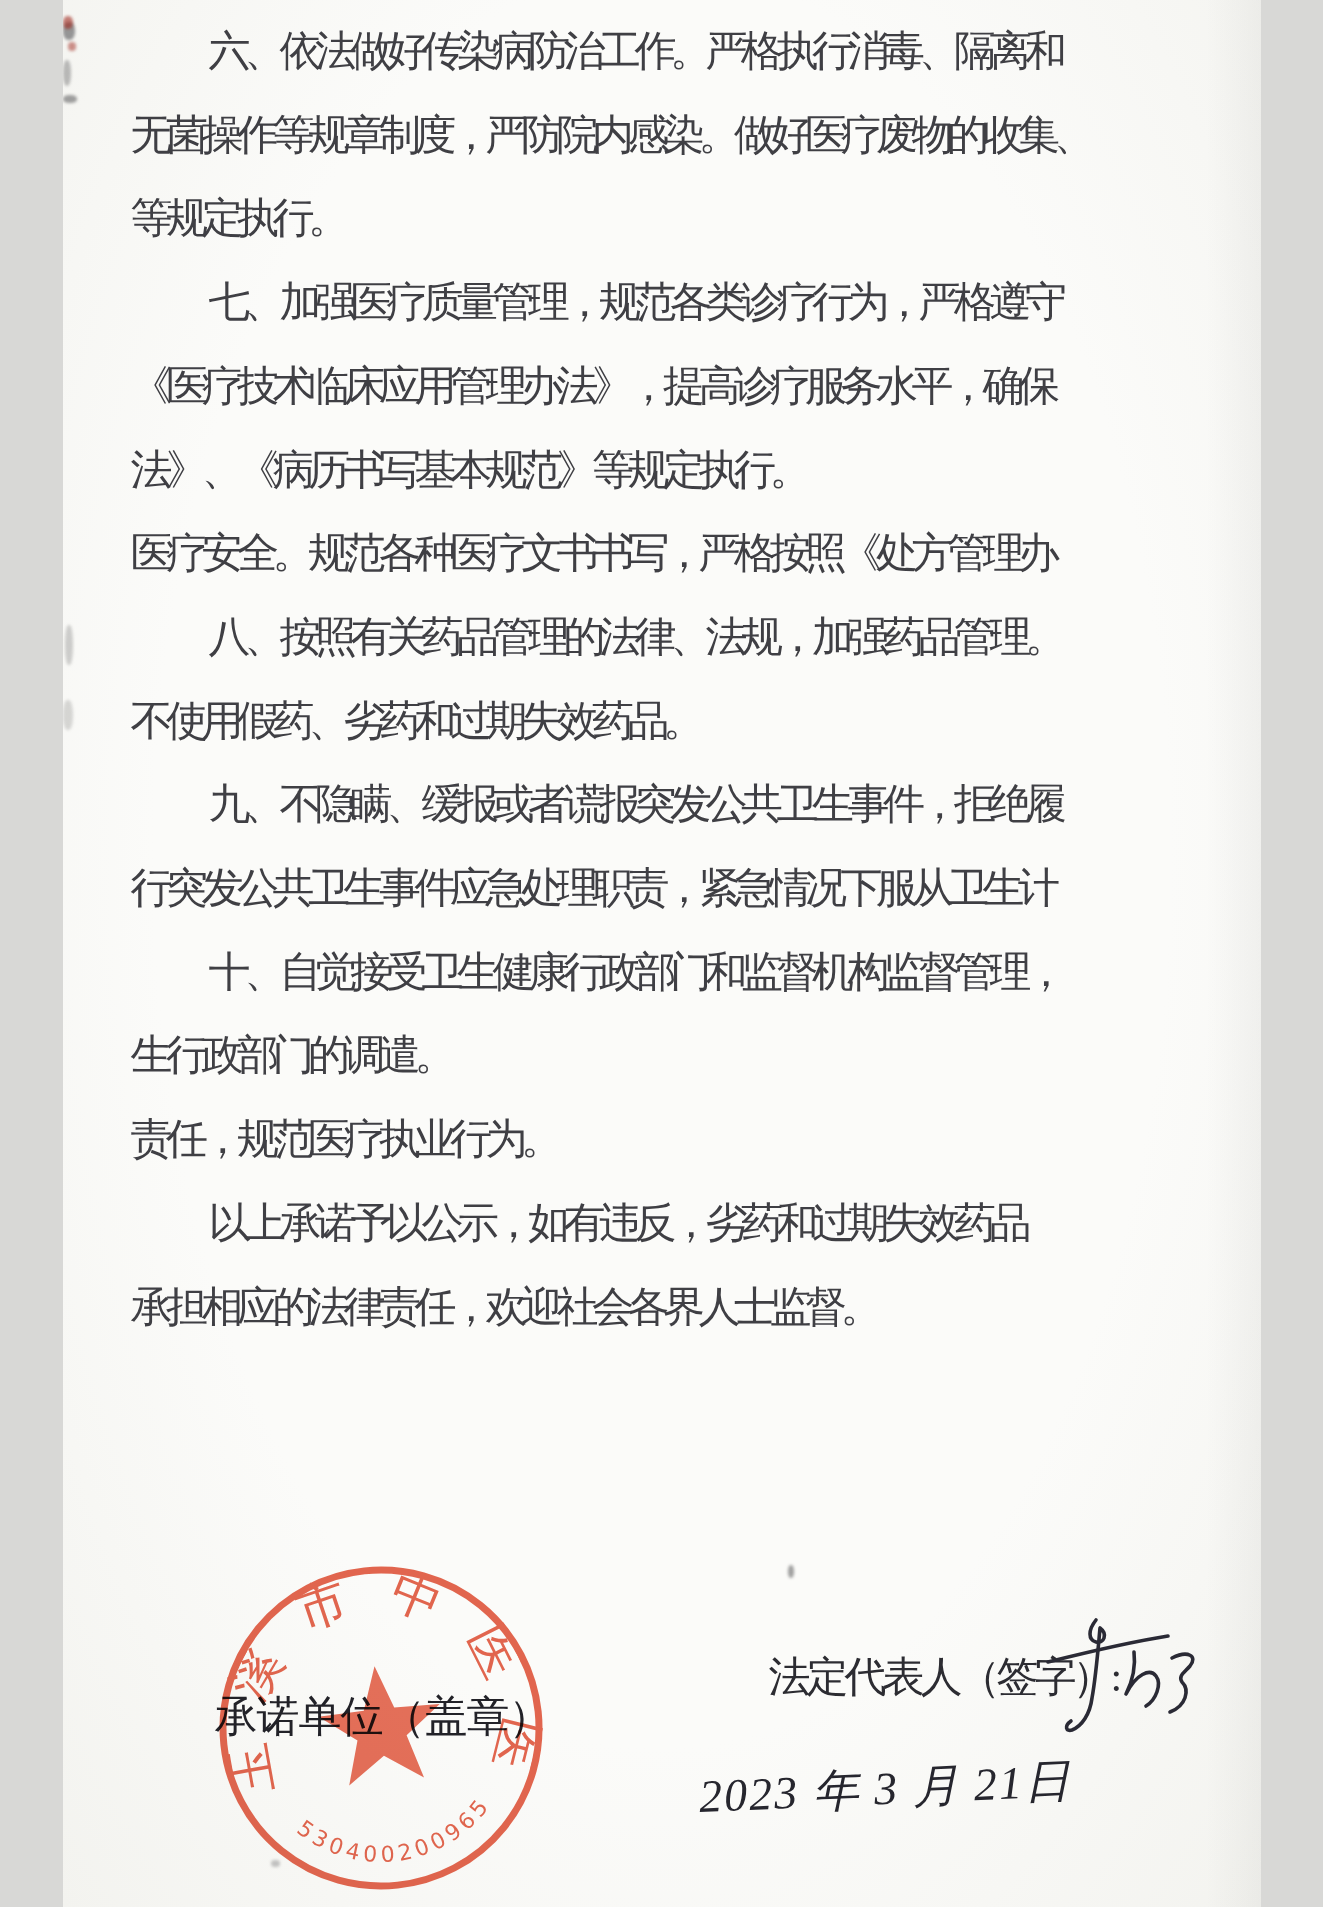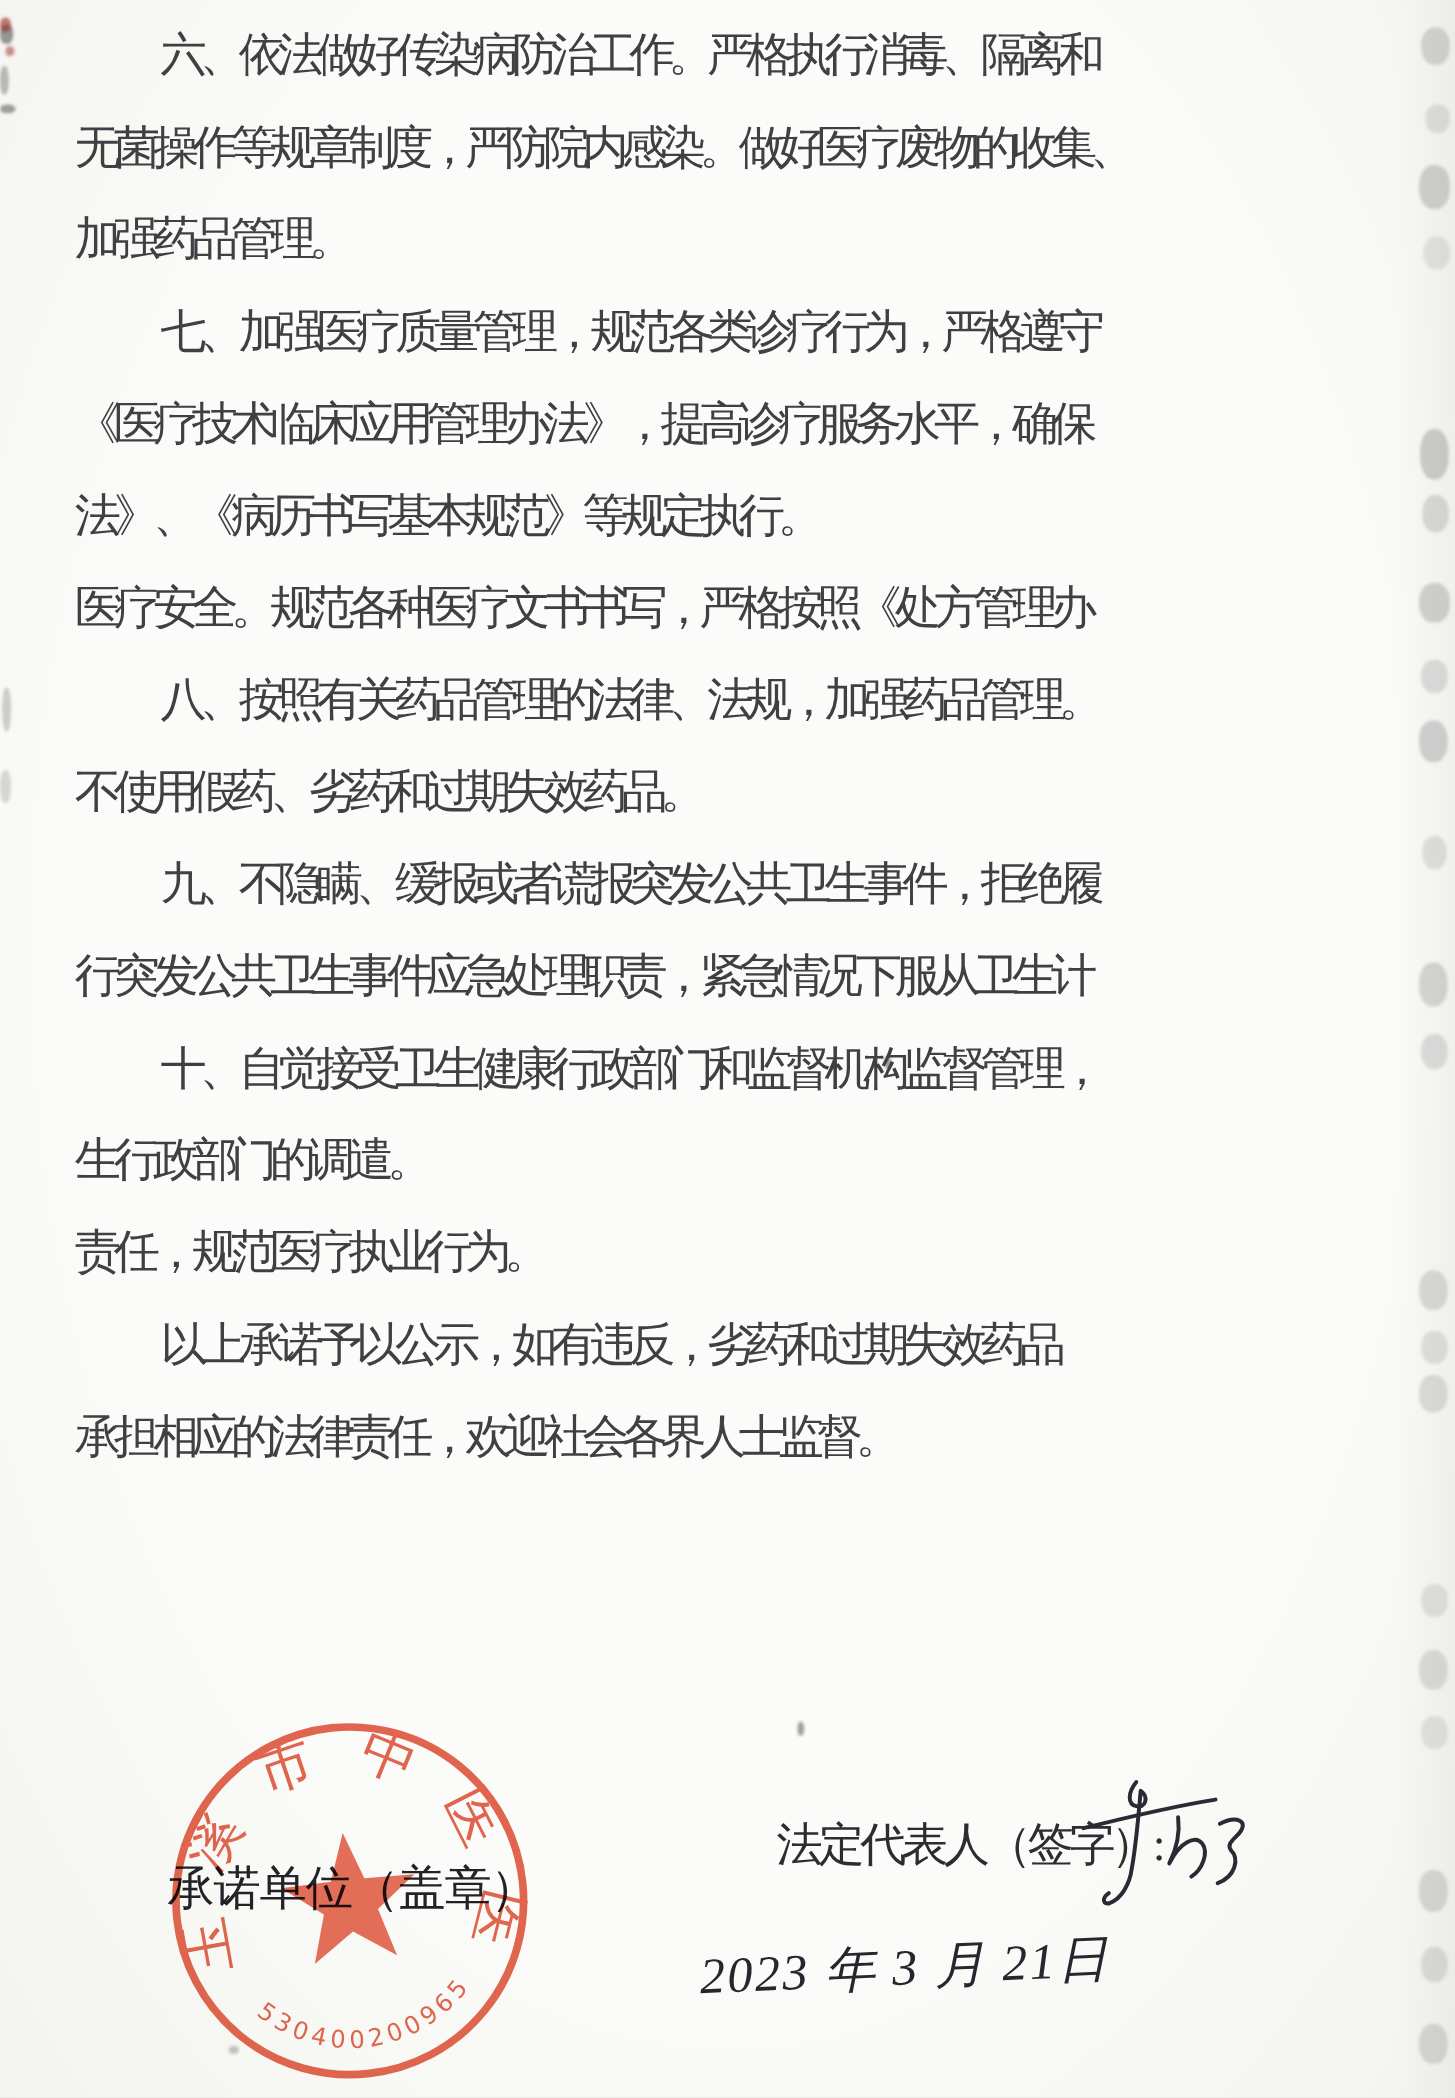--- a/index.html
+++ b/index.html
@@ -2,21 +2,21 @@
 <html><head>
 <meta charset="utf-8">
 <style>
   html,body{margin:0;padding:0;}
   body{
     font-family:"Liberation Serif","DejaVu Serif",serif;
     background:#d8d8d6;
   }
   .page{
     position:relative;
-    width:1323px;height:1907px;
+    width:1198px;height:1907px;
     margin:0 auto;
     background:
       linear-gradient(to left, rgba(120,120,118,0.07), rgba(120,120,118,0.0) 55px),
       radial-gradient(ellipse at 50% 45%, #fbfbf9 60%, #f3f3ef 100%);
     overflow:hidden;
   }
   .body-text{
     position:absolute;
     left:68px;top:10px;
     width:1180px;
@@ -78,21 +78,21 @@
 </style>
 </head>
 <body>
 
 <div class="page">
 
   <div class="body-text">
 
   <div class="line indent">六、依法做好传染病防治工作。严格执行消毒、隔离和</div>
       <div class="line">无菌操作等规章制度，严防院内感染。做好医疗废物的收集、</div>
-      <div class="line">加强药品管理。</div>
+      <div class="line">等规定执行。</div>
       <div class="line indent">七、加强医疗质量管理，规范各类诊疗行为，严格遵守</div>
       <div class="line">《医疗技术临床应用管理办法》，提高诊疗服务水平，确保</div>
       <div class="line">法》、《病历书写基本规范》等规定执行。</div>
       <div class="line">医疗安全。规范各种医疗文书书写，严格按照《处方管理办</div>
       <div class="line indent">八、按照有关药品管理的法律、法规，加强药品管理。</div>
       <div class="line">不使用假药、劣药和过期失效药品。</div>
       <div class="line indent">九、不隐瞒、缓报或者谎报突发公共卫生事件，拒绝履</div>
       <div class="line">行突发公共卫生事件应急处理职责，紧急情况下服从卫生计</div>
       <div class="line indent">十、自觉接受卫生健康行政部门和监督机构监督管理，</div>
       <div class="line">生行政部门的调遣。</div>

